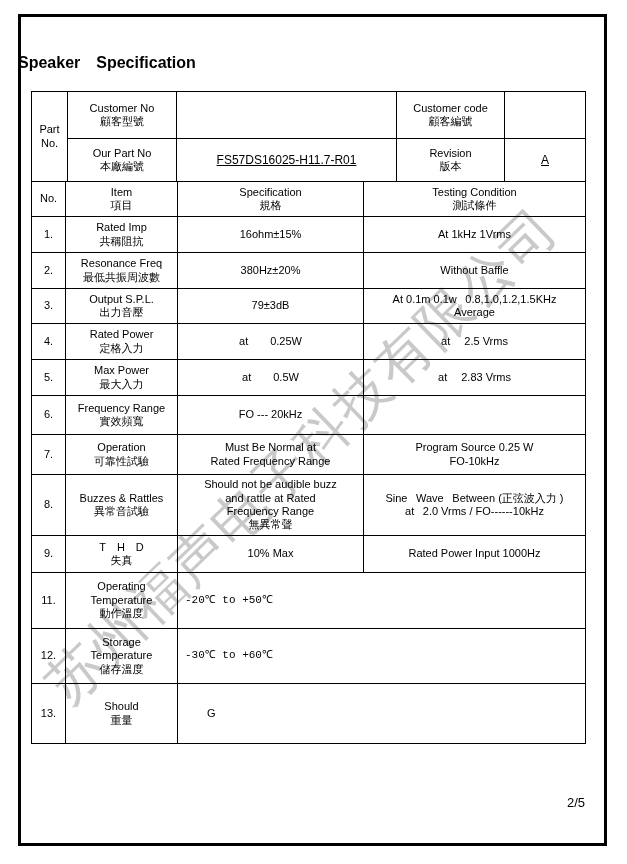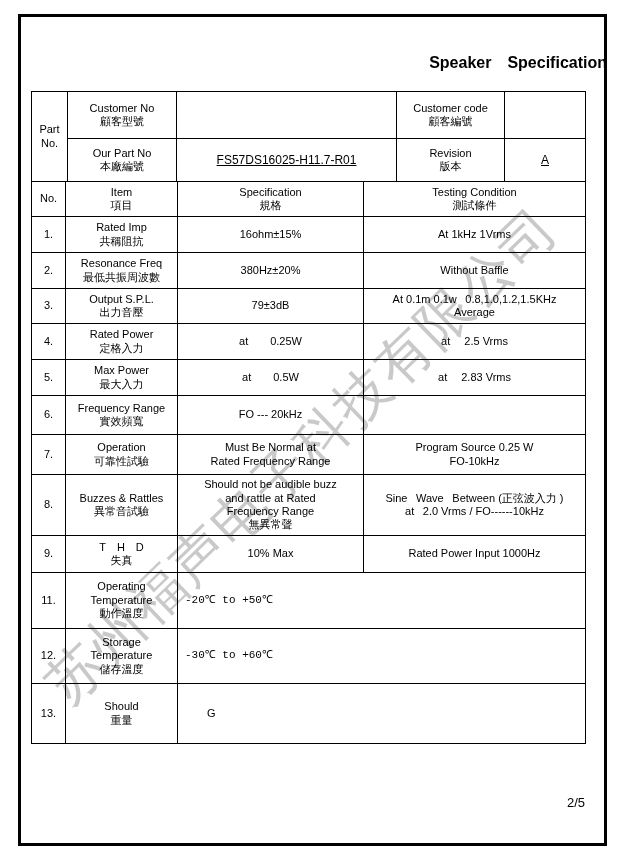--- a/index.html
+++ b/index.html
@@ -6,21 +6,21 @@
   body{
     width:627px;height:864px;position:relative;background:#ffffff;
     font-family:"Liberation Sans","DejaVu Sans",sans-serif;color:#000;
     overflow:hidden;
   }
   .frame{
     position:absolute;left:18px;top:14px;width:589px;height:832px;
     border:3px solid #000;box-sizing:border-box;z-index:3;pointer-events:none;
   }
   .title{
-    position:absolute;left:18px;top:54px;width:589px;text-align:right;
+    position:absolute;left:18px;top:54px;width:589px;text-align:left;
     font-size:16px;font-weight:bold;white-space:pre;z-index:2;
   }
   .watermark{
     position:absolute;left:302px;top:456px;
     transform:translate(-50%,-50%) rotate(-44deg);
     font-size:55px;color:#c9c9c9;white-space:nowrap;letter-spacing:2px;
     z-index:1;user-select:none;
   }
   .tables{position:absolute;left:31px;top:91px;width:554px;z-index:2;}
   table{border-collapse:collapse;table-layout:fixed;width:554px;}

